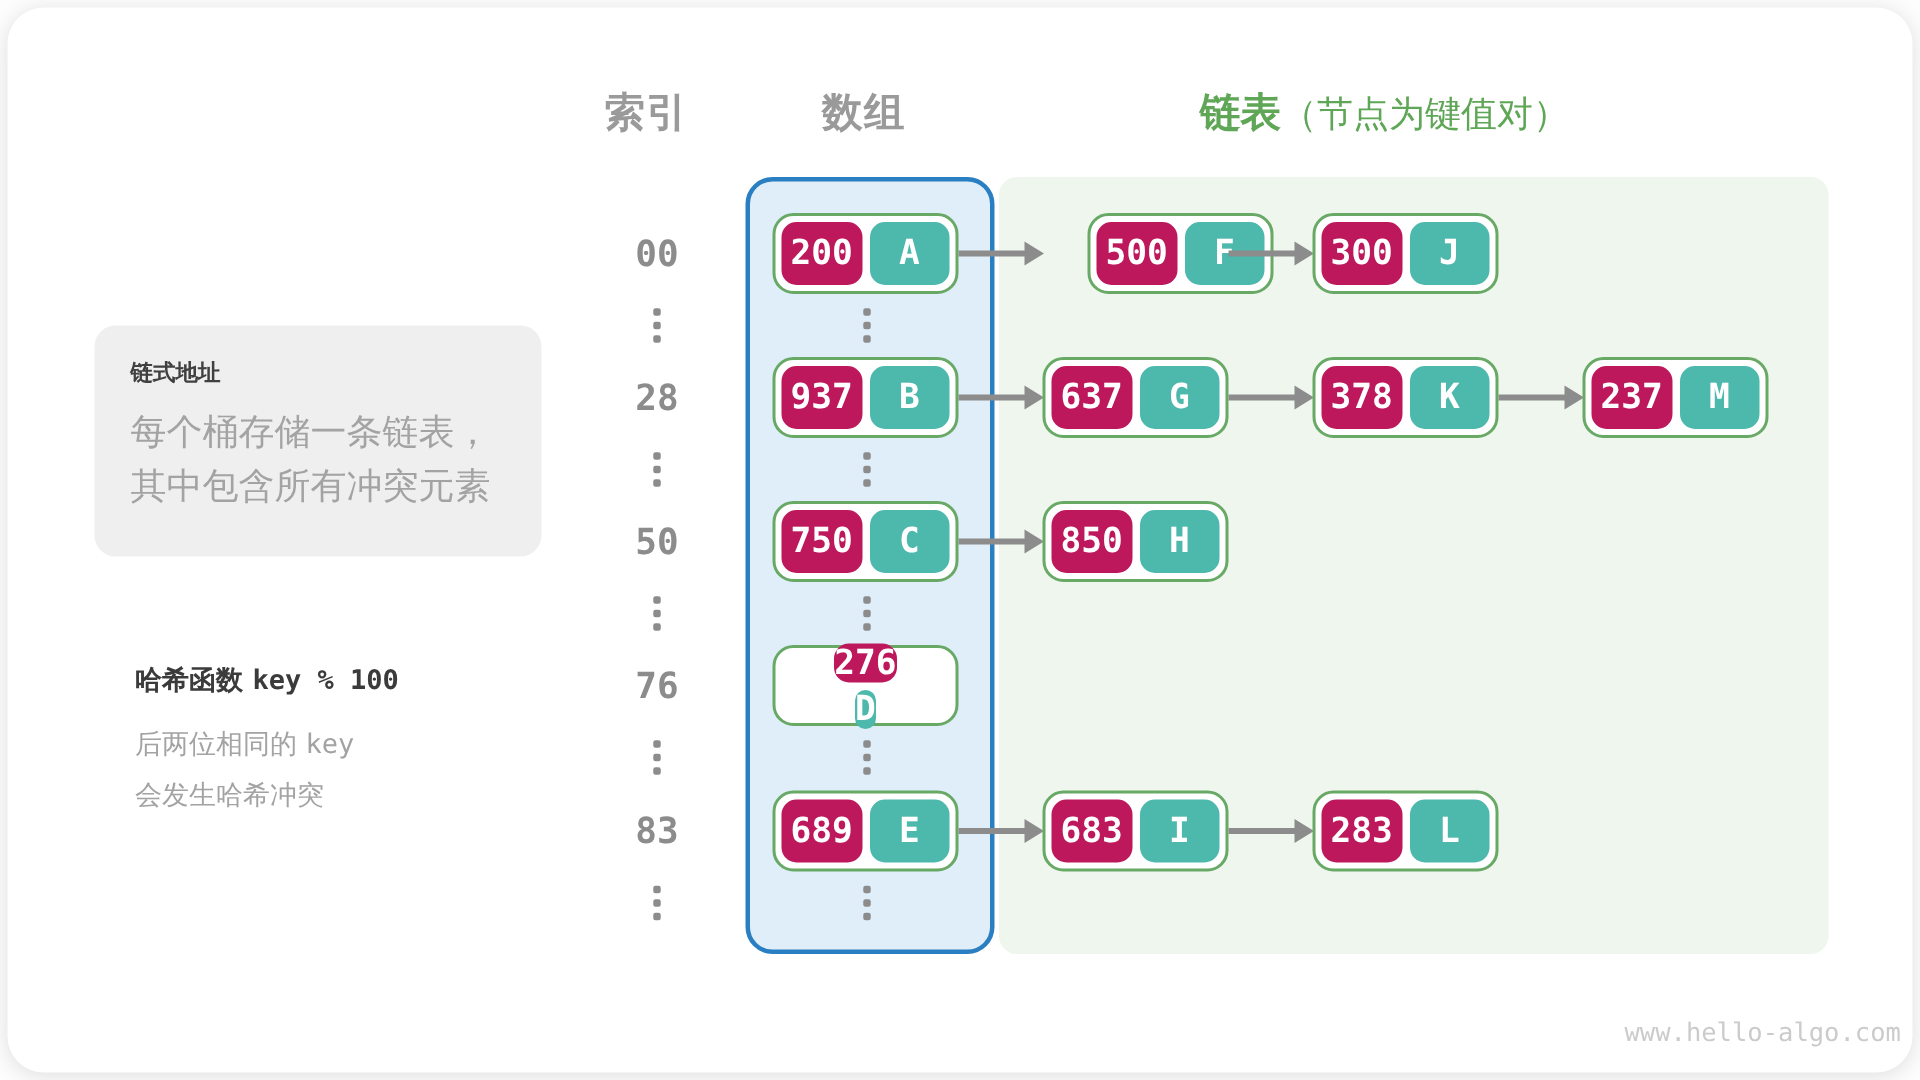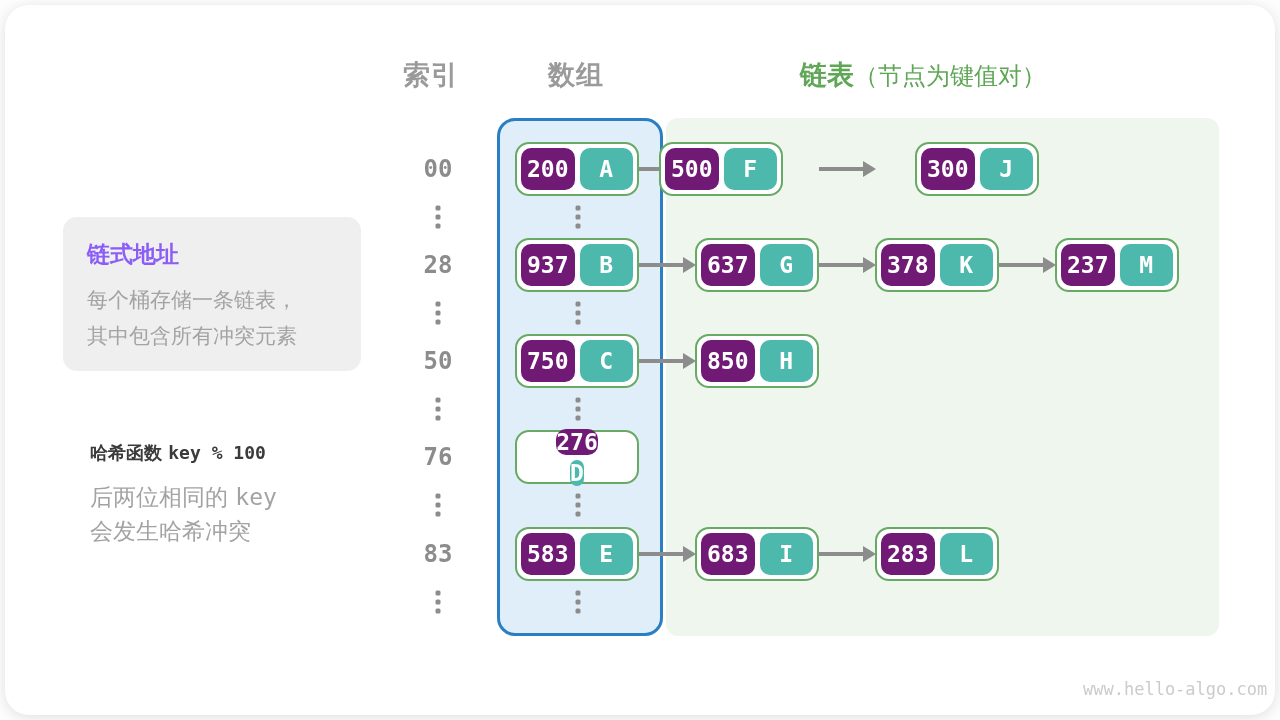--- a/index.html
+++ b/index.html
@@ -33,51 +33,51 @@
   #chain-region{
     position:absolute;left:661px;top:113px;width:553px;height:518px;
     background:#eef6ee;border-radius:12px;
   }
   
   #note-box{
     position:absolute;left:58px;top:212px;width:298px;height:154px;
     box-sizing:border-box;background:#efefef;border-radius:14px;
     padding:22px 24px;
   }
-  #note-box .title{font-size:23px;font-weight:700;color:#8b5cf6;}
-  #note-box .body{margin-top:12px;font-size:21px;line-height:36px;color:#a3a3a3;}
+  #note-box .title{font-size:15px;font-weight:700;color:#404040;}
+  #note-box .body{margin-top:12px;font-size:24px;line-height:36px;color:#a3a3a3;}
   
   #hash-fn{
     position:absolute;left:85px;top:436px;font-size:18px;font-weight:700;
     color:#3b3b3b;white-space:nowrap;
   }
   #hash-fn .code{font-family:"DejaVu Sans Mono","Liberation Mono",monospace;}
   #hash-note{
-    position:absolute;left:85px;top:475px;font-size:23px;line-height:34px;
+    position:absolute;left:85px;top:475px;font-size:18px;line-height:34px;
     color:#a3a3a3;white-space:nowrap;
   }
   #hash-note .code{font-family:"DejaVu Sans Mono","Liberation Mono",monospace;}
   
   .index-label{
     position:absolute;transform:translate(-50%,-50%);
     font-family:"DejaVu Sans Mono","Liberation Mono",monospace;
     font-size:24px;font-weight:600;color:#8c8c8c;white-space:nowrap;
   }
   .node{
     position:absolute;width:124px;height:54px;box-sizing:border-box;
     background:#ffffff;border:2px solid #67a965;border-radius:14px;
     display:flex;align-items:center;justify-content:center;gap:5px;padding:4px;
   }
   .pill{
     flex:1;height:42px;border-radius:10px;color:#ffffff;
     display:flex;align-items:center;justify-content:center;
     font-family:"DejaVu Sans Mono","Liberation Mono",monospace;
     font-size:23px;font-weight:700;
   }
-  .pill.key{background:#701a75;}
+  .pill.key{background:#be185d;}
   .pill.val{background:#4db8ac;}
   .arrow{position:absolute;height:4px;}
   .arrow .shaft{
     position:absolute;left:0;right:9px;top:0;height:4px;background:#8c8c8c;
   }
   .arrow .head{
     position:absolute;right:-1px;top:50%;transform:translateY(-50%);
     width:0;height:0;border-left:13px solid #8c8c8c;
     border-top:8px solid transparent;border-bottom:8px solid transparent;
   }
@@ -131,29 +131,29 @@
     <div id="diagram-rows">
         <div class="index-label" style="left: 433px; top: 164px;">00</div>
         <div class="node" style="left: 510px; top: 137px;">
           <div class="pill key">200</div>
           <div class="pill val">A</div>
         </div>
         <div class="arrow" style="left: 634px; top: 162px; width: 56px;">
           <div class="shaft"></div>
           <div class="head"></div>
         </div>
-        <div class="node" style="left: 654px; top: 137px;">
+        <div class="node" style="left: 720px; top: 137px;">
           <div class="pill key">500</div>
           <div class="pill val">F</div>
         </div>
         <div class="arrow" style="left: 814px; top: 162px; width: 56px;">
           <div class="shaft"></div>
           <div class="head"></div>
         </div>
-        <div class="node" style="left: 910px; top: 137px; align-items: center;">
+        <div class="node" style="left: 870px; top: 137px; align-items: center;">
           <div class="pill key">300</div>
           <div class="pill val">J</div>
         </div>
         <div class="index-label" style="left: 433px; top: 260px;">28</div>
         <div class="node" style="left: 510px; top: 233px;">
           <div class="pill key">937</div>
           <div class="pill val">B</div>
         </div>
         <div class="arrow" style="left: 634px; top: 258px; width: 56px;">
           <div class="shaft"></div>
@@ -192,21 +192,21 @@
           <div class="pill key">850</div>
           <div class="pill val">H</div>
         </div>
         <div class="index-label" style="left: 433px; top: 452px;">76</div>
         <div class="node" style="left: 510px; top: 425px; flex-direction: column;">
           <div class="pill key">276</div>
           <div class="pill val">D</div>
         </div>
         <div class="index-label" style="left: 433px; top: 549px;">83</div>
         <div class="node" style="left: 510px; top: 522px;">
-          <div class="pill key">583</div>
+          <div class="pill key">689</div>
           <div class="pill val">E</div>
         </div>
         <div class="arrow" style="left: 634px; top: 547px; width: 56px;">
           <div class="shaft"></div>
           <div class="head"></div>
         </div>
         <div class="node" style="left: 690px; top: 522px;">
           <div class="pill key">683</div>
           <div class="pill val">I</div>
         </div>

